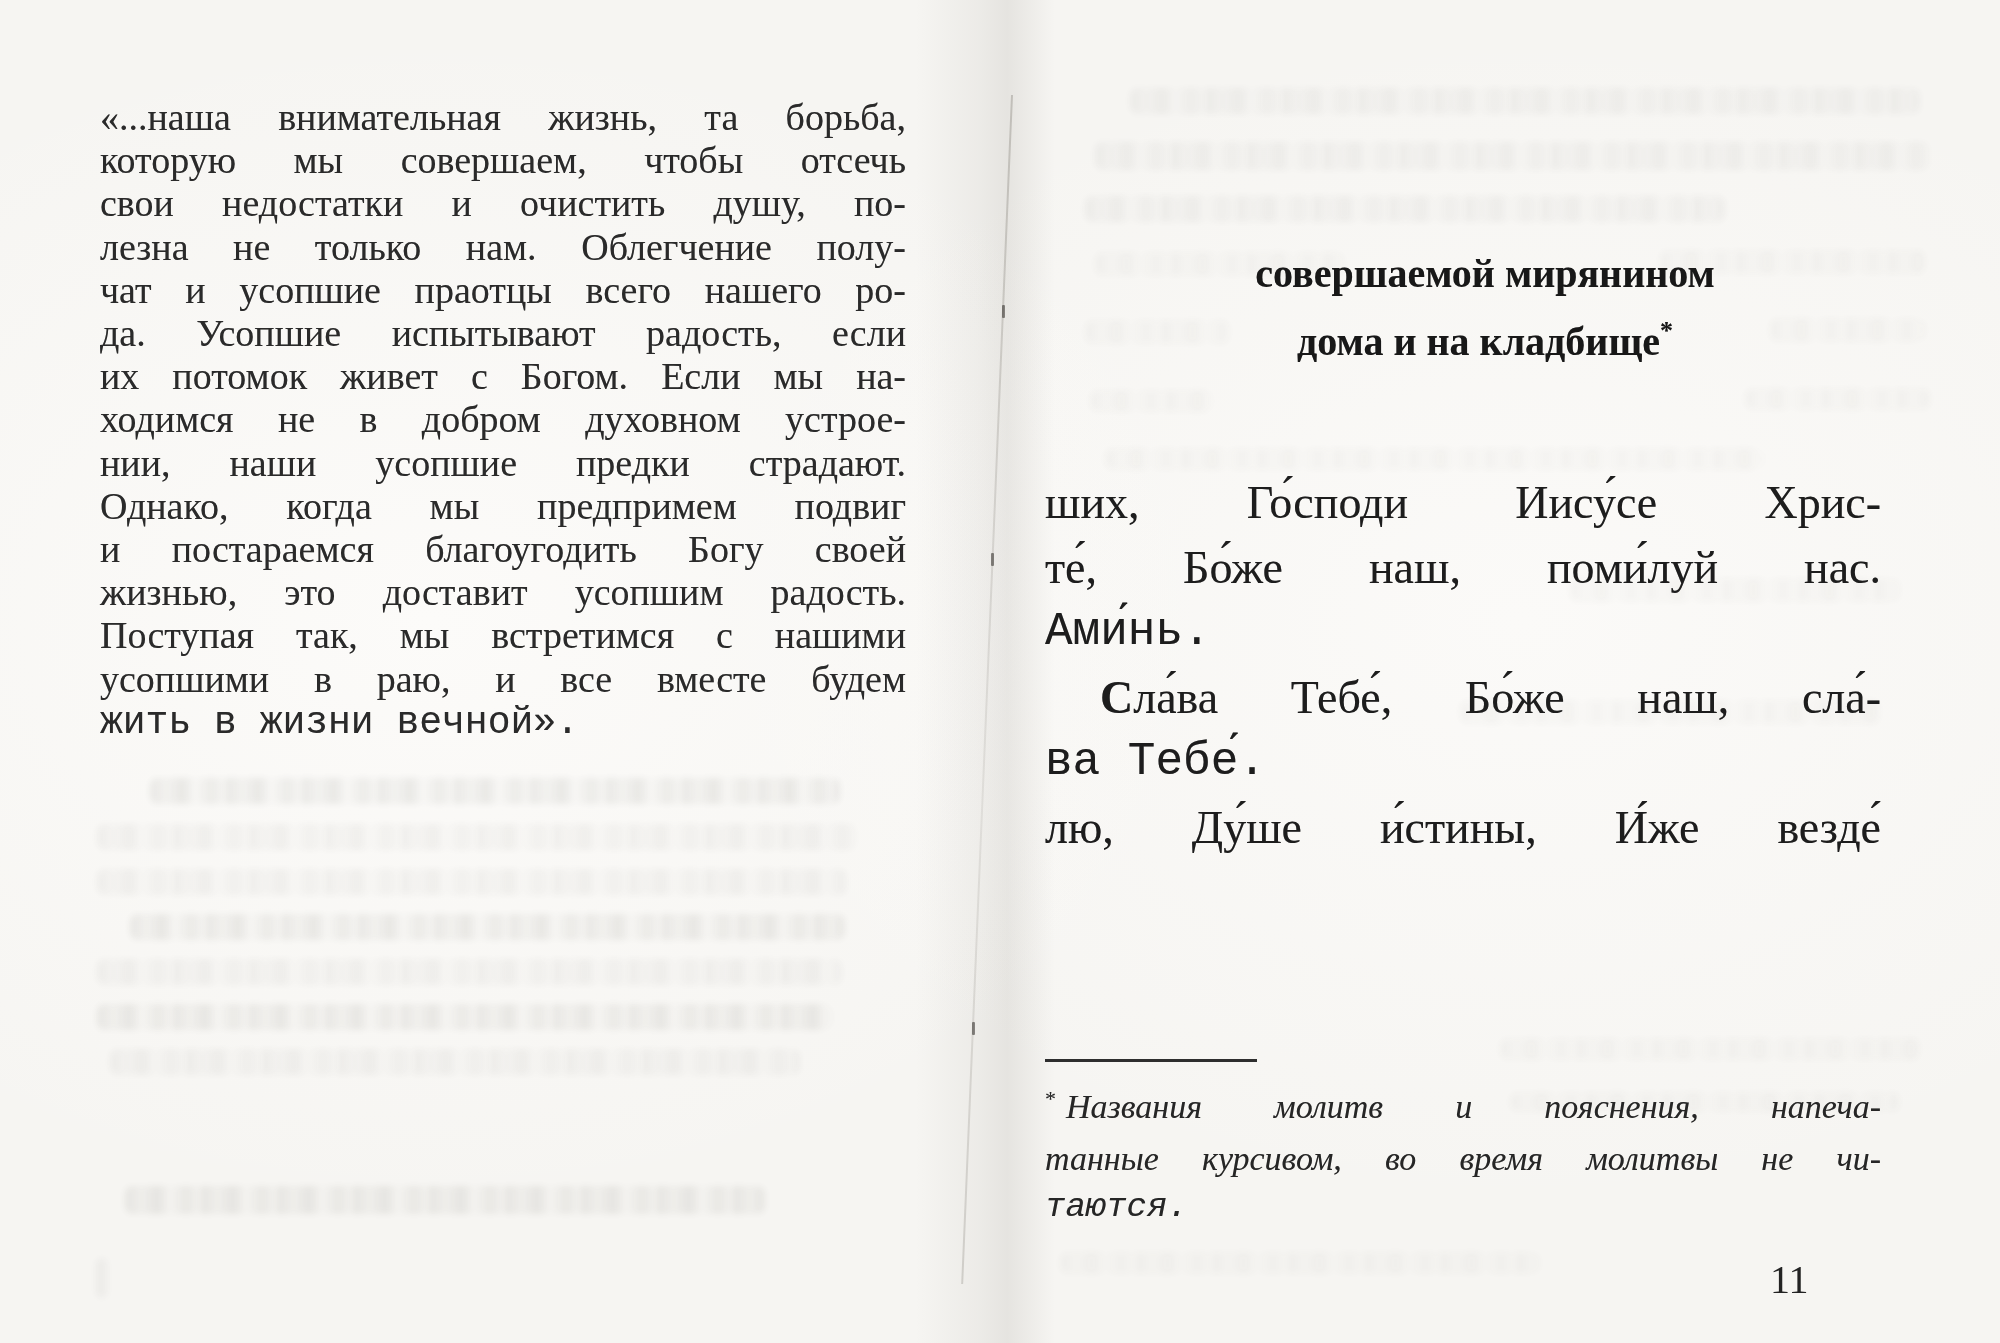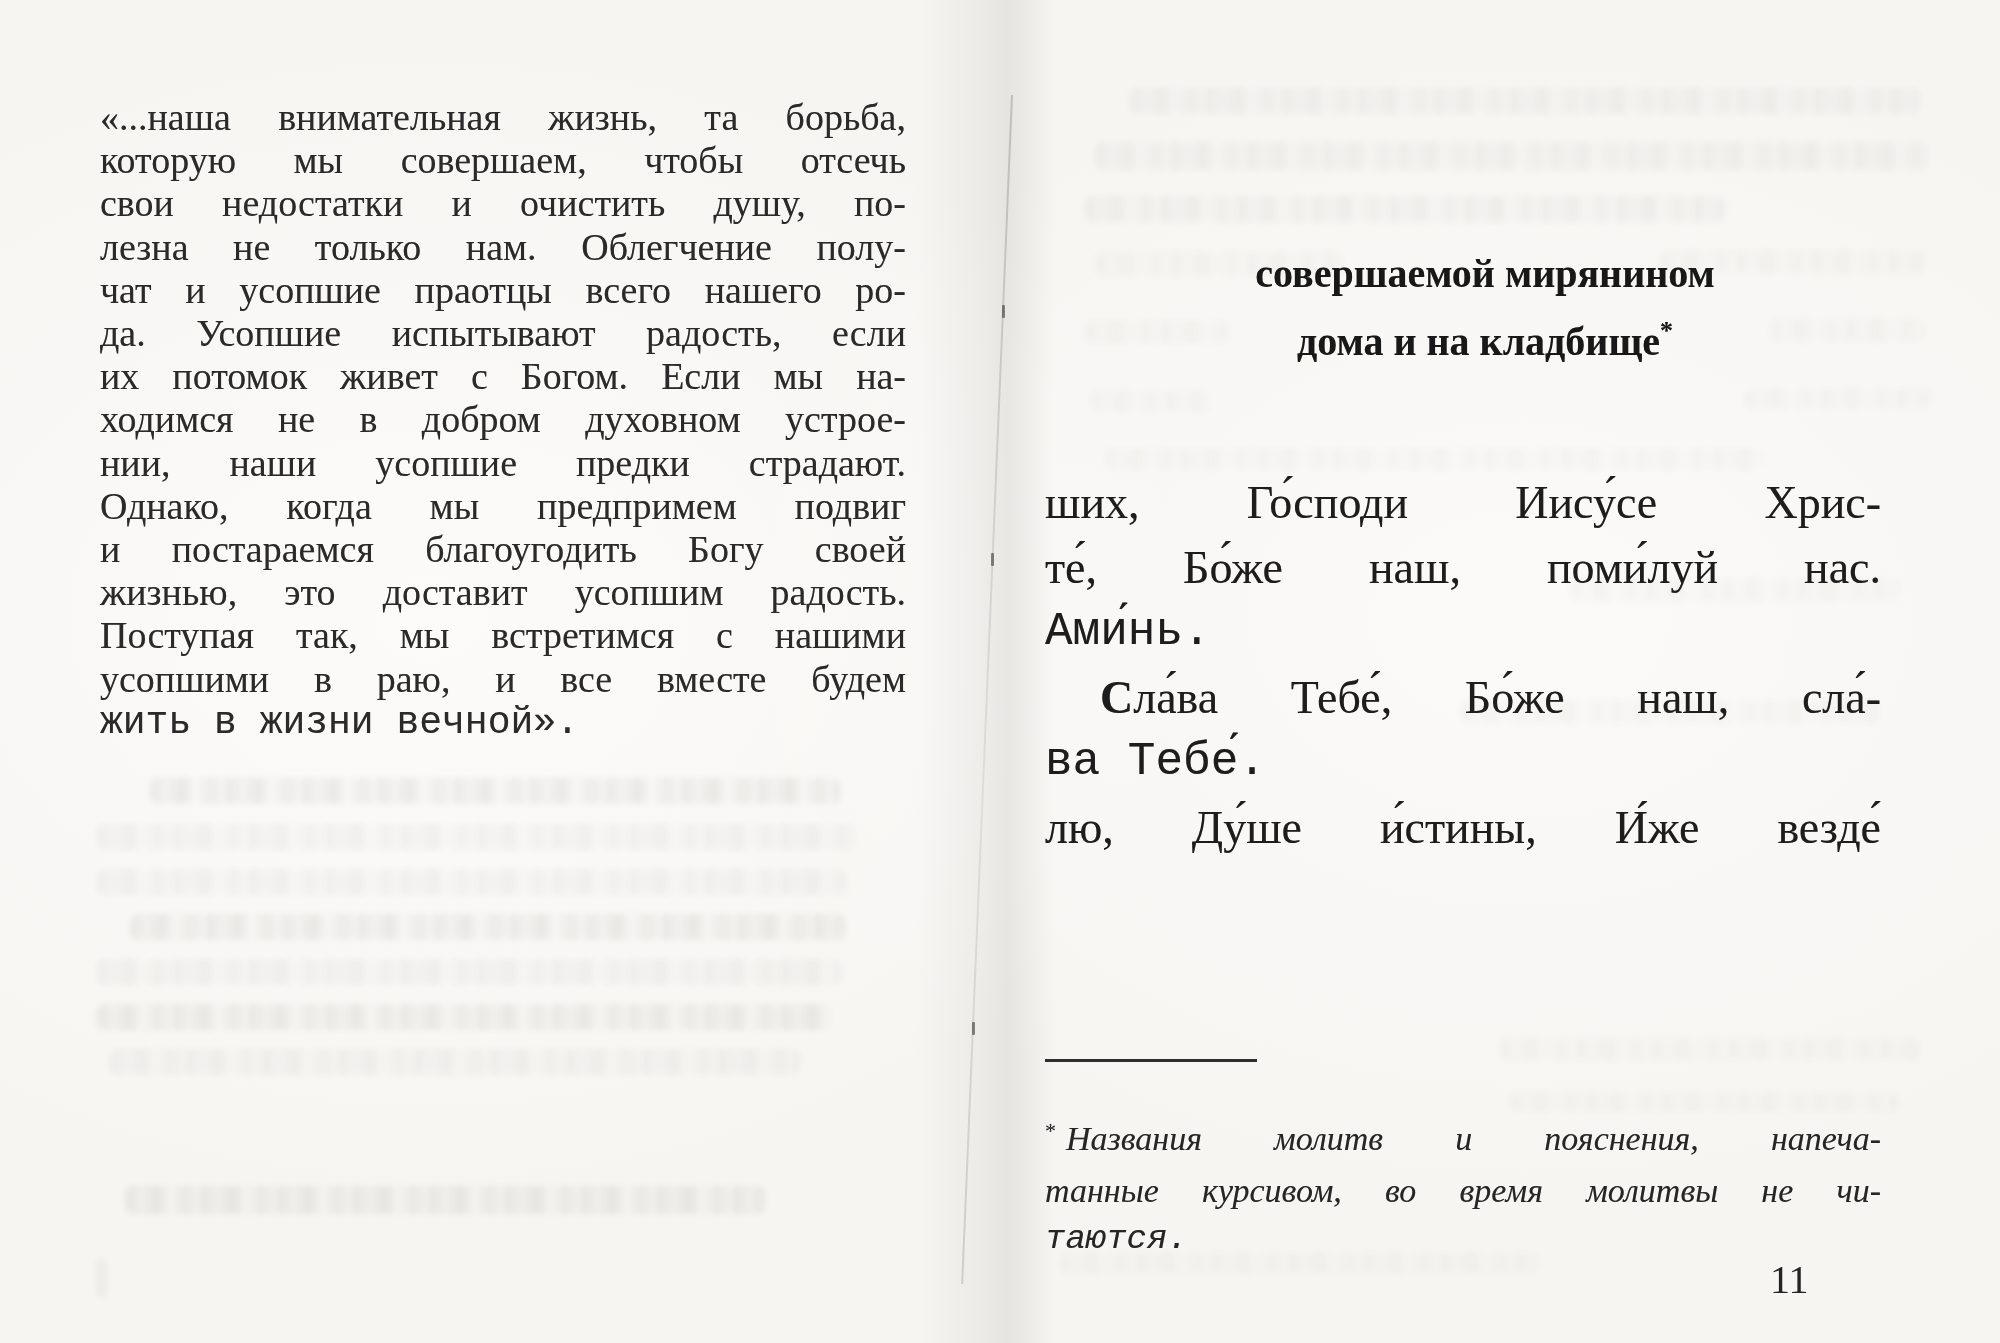--- a/index.html
+++ b/index.html
@@ -34,21 +34,21 @@
   
   .rb{left:1045px;top:470px;width:836px;}
   .rb .ln{
     font-size:46px;line-height:65px;color:#1d1d1d;
     text-shadow:0 0 0.5px rgba(10,10,10,0.35);
   }
   .indent{text-indent:55px;}
   .cap::first-letter{font-weight:bold;}
   
   .fn-rule{left:1045px;top:1059px;width:212px;height:3px;background:#2e2e2e;}
-  .fn{left:1045px;top:1083px;width:836px;margin-top:32px;}
+  .fn{left:1045px;top:1083px;width:836px;}
   .fn .ln{
     font-style:italic;font-size:34px;line-height:48px;color:#262626;
     text-shadow:0 0 0.4px rgba(20,20,20,0.3);
   }
   .fn-star{font-style:normal;font-size:22px;position:relative;top:-12px;margin-right:10px;}
   
   .pgnum{left:1770px;top:1256px;width:95px;text-align:left;font-size:40px;color:#232323;}
   
   .gutter-shadow{
     left:915px;top:0;width:140px;height:1343px;

